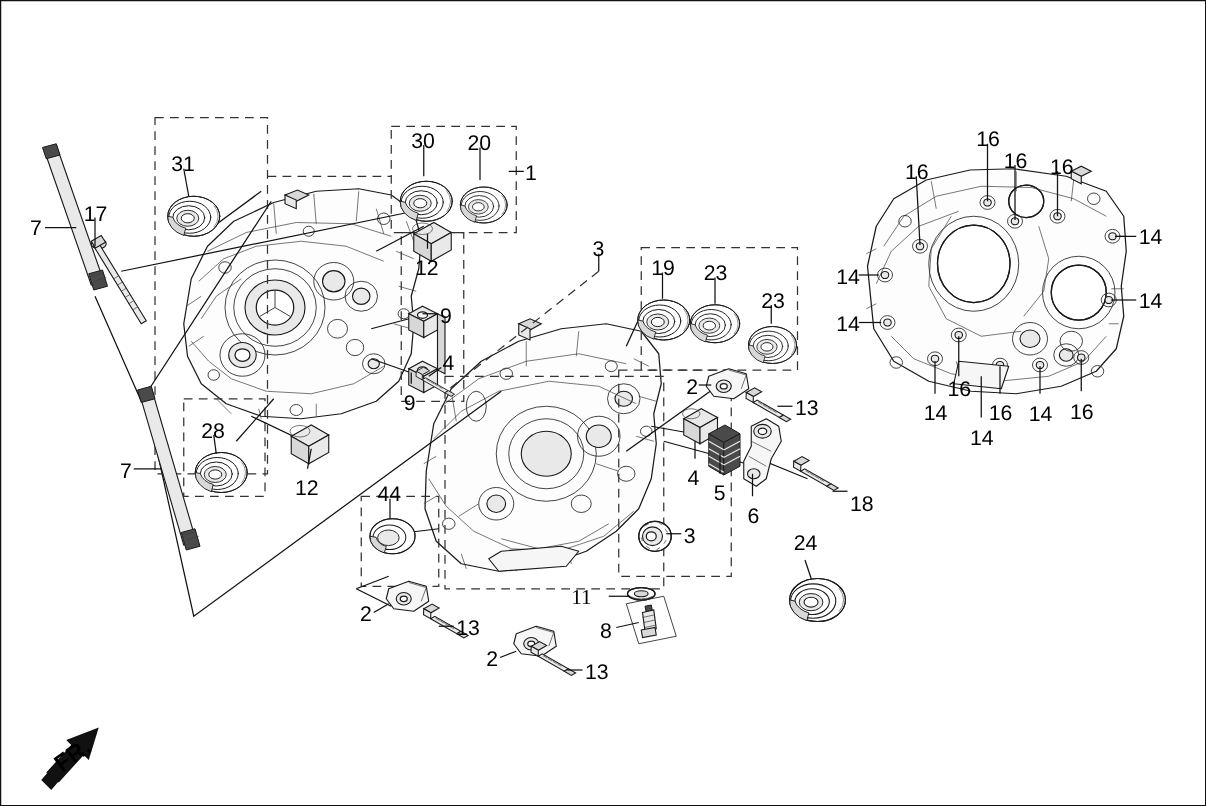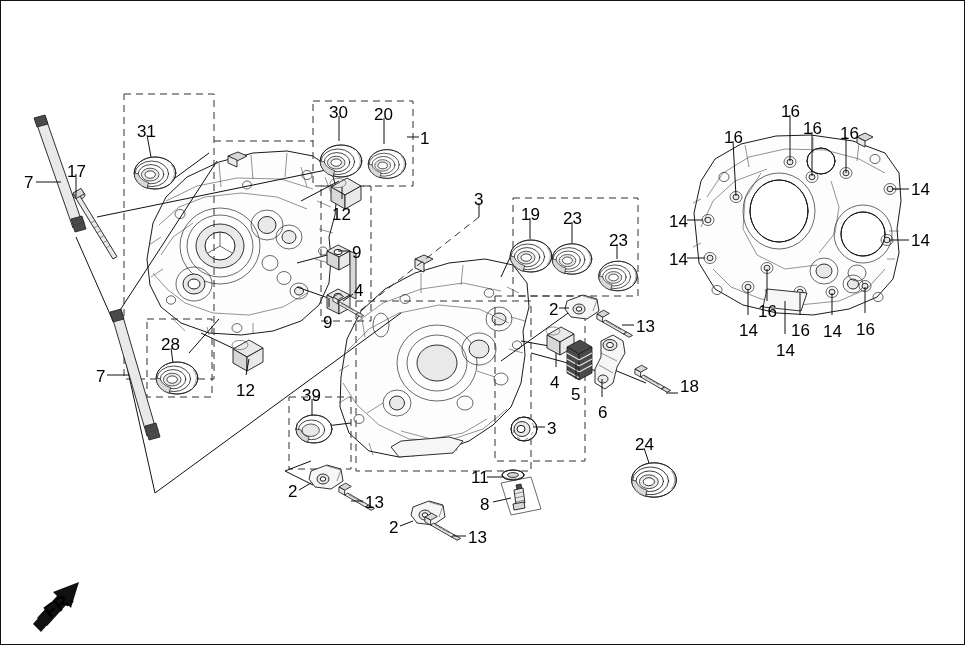--- a/index.html
+++ b/index.html
@@ -546,33 +546,33 @@
       <div class="num" style="left: 322px; top: 313px;">9</div>
       <div class="num" style="left: 473px; top: 190px;">3</div>
       <div class="num" style="left: 520px; top: 205px;">19</div>
       <div class="num" style="left: 562px; top: 209px;">23</div>
       <div class="num" style="left: 608px; top: 231px;">23</div>
       <div class="num" style="left: 548px; top: 300px;">2</div>
       <div class="num" style="left: 635px; top: 317px;">13</div>
       <div class="num" style="left: 549px; top: 373px;">4</div>
       <div class="num" style="left: 570px; top: 385px;">5</div>
       <div class="num" style="left: 597px; top: 403px;">6</div>
-      <div class="num" style="left: 679px; top: 377px;">18</div>
+      <div class="num" style="left: 679px; top: 394px;">18</div>
       <div class="num" style="left: 546px; top: 419px;">3</div>
       <div class="num" style="left: 95px; top: 367px;">7</div>
       <div class="num" style="left: 160px; top: 335px;">28</div>
       <div class="num" style="left: 235px; top: 381px;">12</div>
-      <div class="num" style="left: 301px; top: 386px;">39</div>
+      <div class="num" style="left: 301px; top: 386px;">44</div>
       <div class="num" style="left: 287px; top: 482px;">2</div>
       <div class="num" style="left: 364px; top: 493px;">13</div>
       <div class="num" style="left: 388px; top: 518px;">2</div>
       <div class="num" style="left: 467px; top: 528px;">13</div>
-      <div class="num" style="left: 470px; top: 468px;">11</div>
+      <div class="num" style="left: 456px; top: 468px; font-family: Liberation Serif, serif;">11</div>
       <div class="num" style="left: 479px; top: 495px;">8</div>
-      <div class="num" style="left: 634px; top: 435px; text-align: right;">24</div>
+      <div class="num" style="left: 634px; top: 425px; text-align: right;">24</div>
       <div class="num" style="left: 780px; top: 102px;">16</div>
       <div class="num" style="left: 802px; top: 119px;">16</div>
       <div class="num" style="left: 839px; top: 124px;">16</div>
       <div class="num" style="left: 723px; top: 128px;">16</div>
       <div class="num" style="left: 910px; top: 180px;">14</div>
       <div class="num" style="left: 910px; top: 231px;">14</div>
       <div class="num" style="left: 668px; top: 212px;">14</div>
       <div class="num" style="left: 668px; top: 250px;">14</div>
       <div class="num" style="left: 757px; top: 302px;">16</div>
       <div class="num" style="left: 738px; top: 321px;">14</div>

